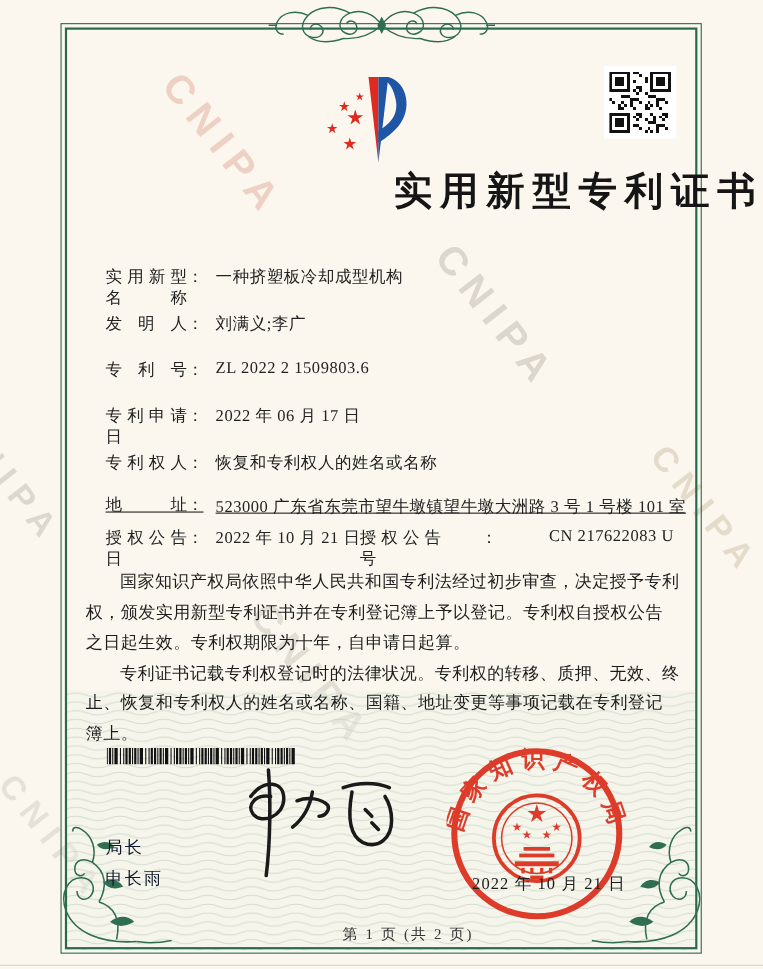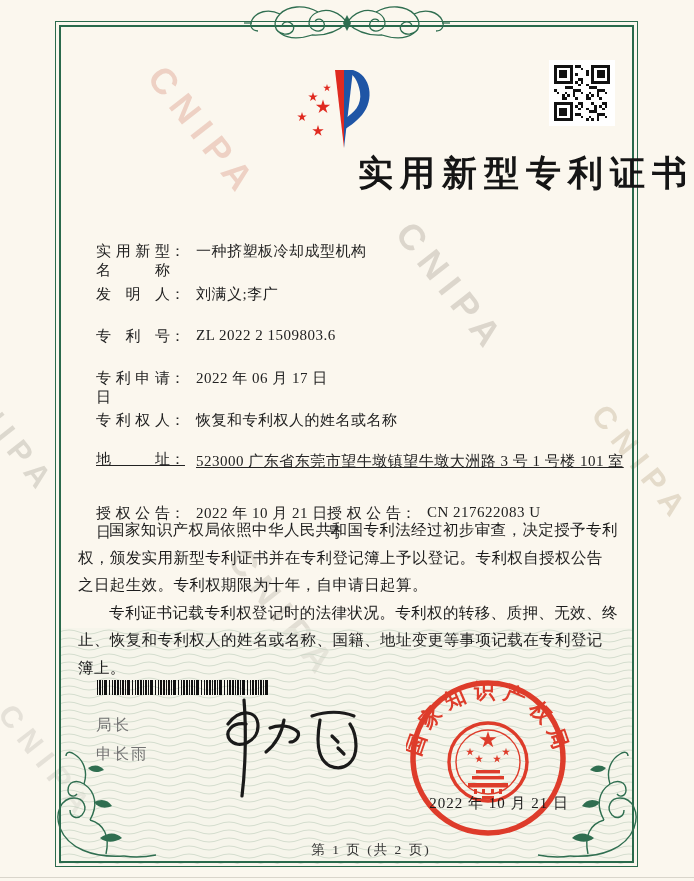--- a/index.html
+++ b/index.html
@@ -39,34 +39,34 @@
     font-size:35px; font-weight:bold; letter-spacing:7px; color:#151515; z-index:4;}
   
   .fields{position:absolute; left:96px; top:236px; width:528px; height:282px; z-index:4;
     font-size:15px;}
   .frow{position:absolute; left:0; display:flex; align-items:flex-start; width:528px;}
   .flabel{display:inline-block; width:74px; text-align:justify; text-align-last:justify;
     flex:none; color:#222;}
   .fcolon{flex:none; margin-right:11px;}
   .fvalue{flex:1; letter-spacing:.5px;}
   .frow.r1{top:6px;} .frow.r2{top:49px;justify-content:flex-end;} .frow.r3{top:91px;} .frow.r4{top:133px;}
-  .frow.r5{top:175px;} .frow.r6{top:214px;text-decoration:underline;} .frow.r7{top:268px;}
+  .frow.r5{top:175px;} .frow.r6{top:214px;text-decoration:underline;} .frow.r7{top:244px;}
   .frow.r6 .fvalue{margin-left:-30px; text-indent:30px; line-height:22px;}
-  .pair2{position:absolute; left:231px; top:0; display:flex; width:300px;}
+  .pair2{position:absolute; left:231px; top:0; display:flex; width:300px;gap:36px;}
   .frow.r7{width:528px;}
   .r7wrap{position:relative; width:100%; display:flex;}
   
   .body-text{position:absolute; left:78px; top:516px; width:540px; z-index:4;
     font-size:15.5px; line-height:27.5px; letter-spacing:.4px; color:#1d1d1d;}
   .body-text p{margin:0; text-indent:2em;}
   
   .barcode{position:absolute; left:97px; top:680px; z-index:4;}
-  .signer{position:absolute; left:96px; top:712px; z-index:4;
-    font-family:Liberation Mono, monospace; font-size:15.5px; line-height:29px;
-    letter-spacing:2px; color:#737373;}
+  .signer{position:absolute; left:96px; top:756px; z-index:4;
+    font-family:Liberation Sans, sans-serif; font-size:15.5px; line-height:29px;
+    letter-spacing:2px; color:#0f172a;}
   .signature{position:absolute; left:200px; top:694px; z-index:5;}
   .seal{position:absolute; left:406px; top:676px; z-index:4; opacity:.93;}
   .seal-date{position:absolute; left:424px; top:794px; width:150px; text-align:center;
     z-index:6; font-size:15px; letter-spacing:1px; color:#1b1b1b;}
   .footer{position:absolute; left:0; right:0; top:841px; text-align:center; z-index:4;
     font-size:13.5px; letter-spacing:2px; color:#333;margin-left:48px;}
   .page-edge{position:absolute; left:0; right:0; bottom:3px; height:1px; background:#d9d5cb;}
   svg{display:block;}
 </style>
 </head>

